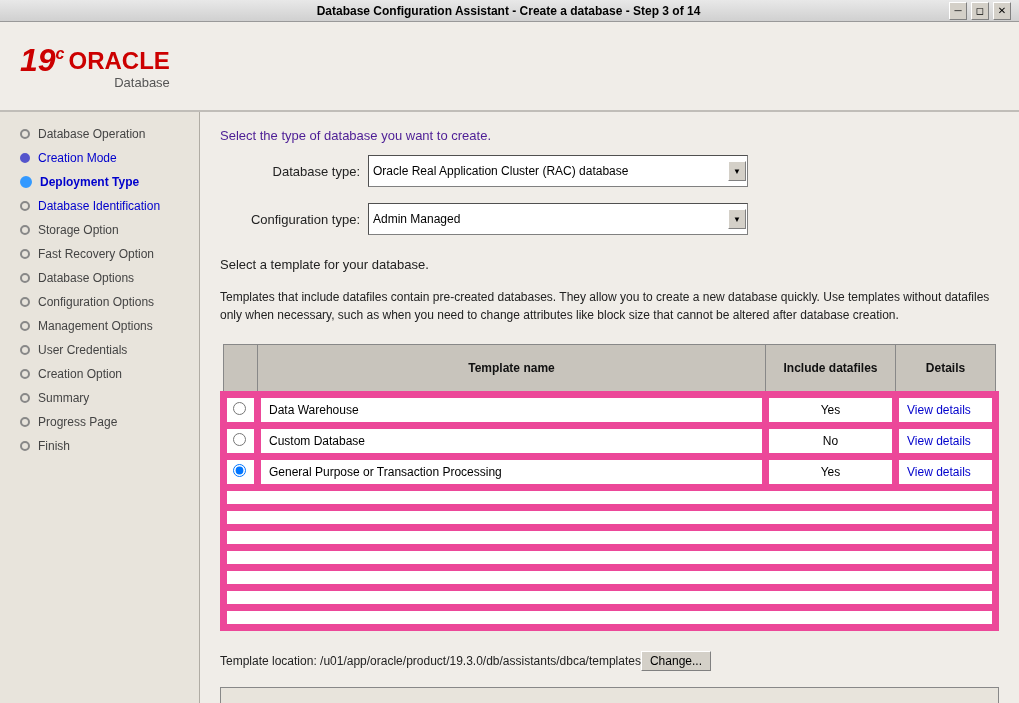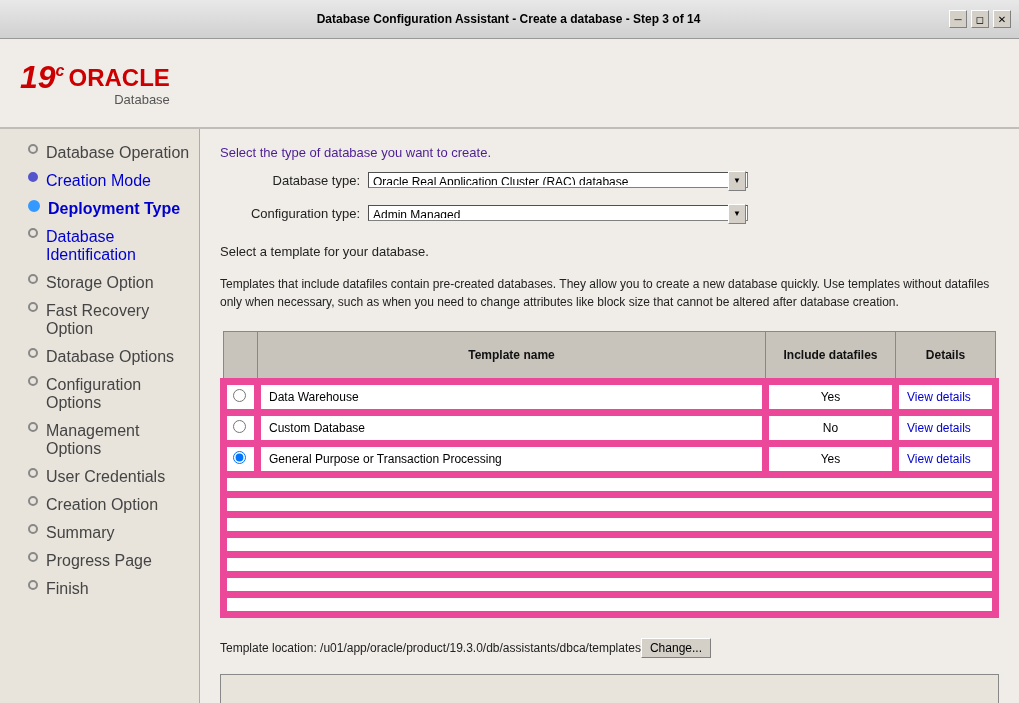--- a/index.html
+++ b/index.html
@@ -15,21 +15,21 @@
     }
 
     
     .title-bar {
       background: linear-gradient(to bottom, #e8e8e8, #d0d0d0);
       border-bottom: 1px solid #999;
       display: flex;
       align-items: center;
       justify-content: space-between;
       padding: 4px 8px;
-      height: 39px;
+      height: 22px;
       flex-shrink: 0;
     }
     .title-bar-text {
       font-size: 12px;
       font-weight: bold;
       color: #000;
       flex: 1;
       text-align: center;
     }
     .title-bar-controls {
@@ -116,23 +116,23 @@
     .sidebar {
       width: 200px;
       background: #e8e4dc;
       border-right: 1px solid #b0aca4;
       padding: 10px 0;
       flex-shrink: 0;
       overflow-y: auto;
     }
     .sidebar-item {
       display: flex;
-      align-items: flex-start;
-      padding: 5px 8px 5px 28px;
-      font-size: 16px;
+      align-items: center;
+      padding: 5px 8px 5px 20px;
+      font-size: 12px;
       color: #444;
       cursor: default;
       position: relative;
     }
     .sidebar-item.active {
       color: #0000cc;
       font-weight: bold;
     }
     .sidebar-item.link {
       color: #0000cc;
@@ -187,21 +187,21 @@
       font-size: 13px;
       color: #222;
       flex-shrink: 0;
     }
     .select-wrapper {
       position: relative;
       width: 380px;
     }
     .select-wrapper select {
       width: 100%;
-      height: 16px;
+      height: 32px;
       font-size: 12px;
       background: white;
       border: 1px solid #808080;
       border-top-color: #505050;
       border-left-color: #505050;
       padding: 2px 20px 2px 4px;
       appearance: none;
       -webkit-appearance: none;
       cursor: pointer;
     }

